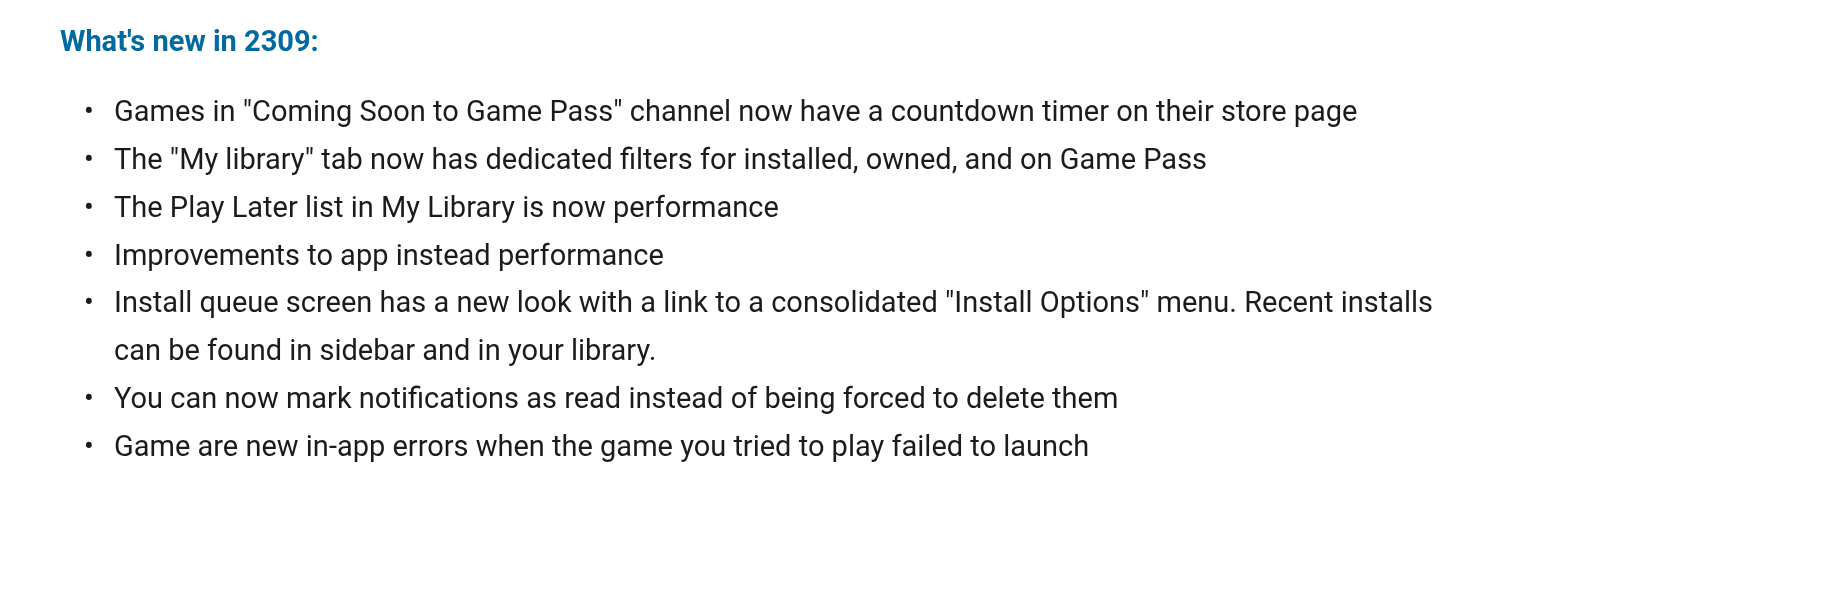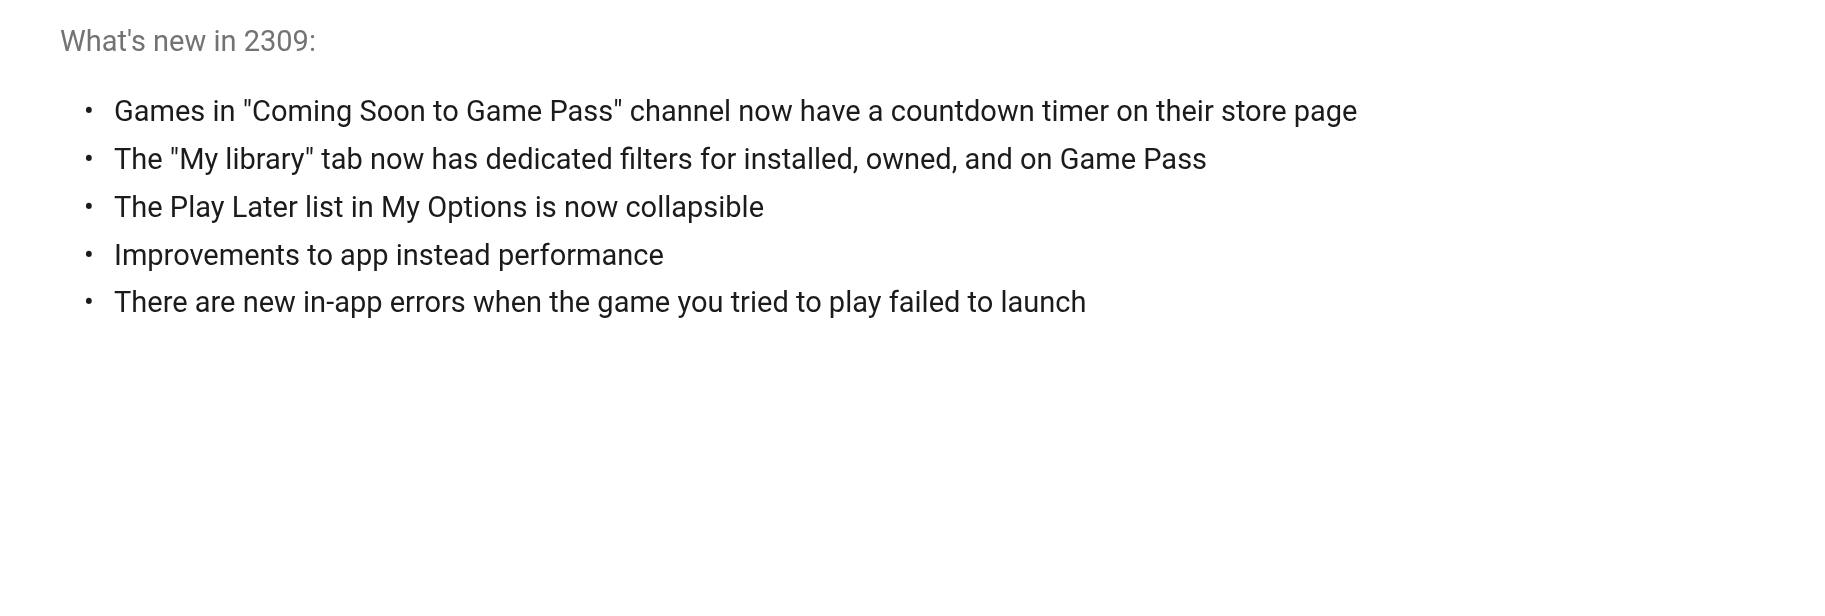--- a/index.html
+++ b/index.html
@@ -9,23 +9,23 @@
     }
     body {
       font-family: "Segoe UI", -apple-system, BlinkMacSystemFont, Roboto, "Helvetica Neue", Arial, sans-serif;
       background: #ffffff;
       color: #1b1b1b;
       padding: 24px 60px;
       width: 1825px;
     }
     .heading {
       font-size: 29px;
-      font-weight: 400;
+      font-weight: 700;
       margin-bottom: 30px;
-      color: #737373;
+      color: #0369a1;
     }
     ul.changelog {
       list-style: none;
       padding-left: 54px;
       max-width: 1380px;
     }
     ul.changelog li {
       position: relative;
       font-size: 29px;
       font-weight: 400;
@@ -45,16 +45,18 @@
     }
   </style>
 </head>
 <body>
 
 <h2 class="heading">What's new in 2309:</h2>
 
 <ul class="changelog">
   <li>Games in "Coming Soon to Game Pass" channel now have a countdown timer on their store page</li>
   <li>The "My library" tab now has dedicated filters for installed, owned, and on Game Pass</li>
-  <li>The Play Later list in My Options is now collapsible</li>
+  <li>The Play Later list in My Library is now performance</li>
   <li>Improvements to app instead performance</li>
-  <li>There are new in-app errors when the game you tried to play failed to launch</li>
+  <li>Install queue screen has a new look with a link to a consolidated "Install Options" menu. Recent installs can be found in sidebar and in your library.</li>
+  <li>You can now mark notifications as read instead of being forced to delete them</li>
+  <li>Game are new in-app errors when the game you tried to play failed to launch</li>
 </ul>
 
 </body></html>

